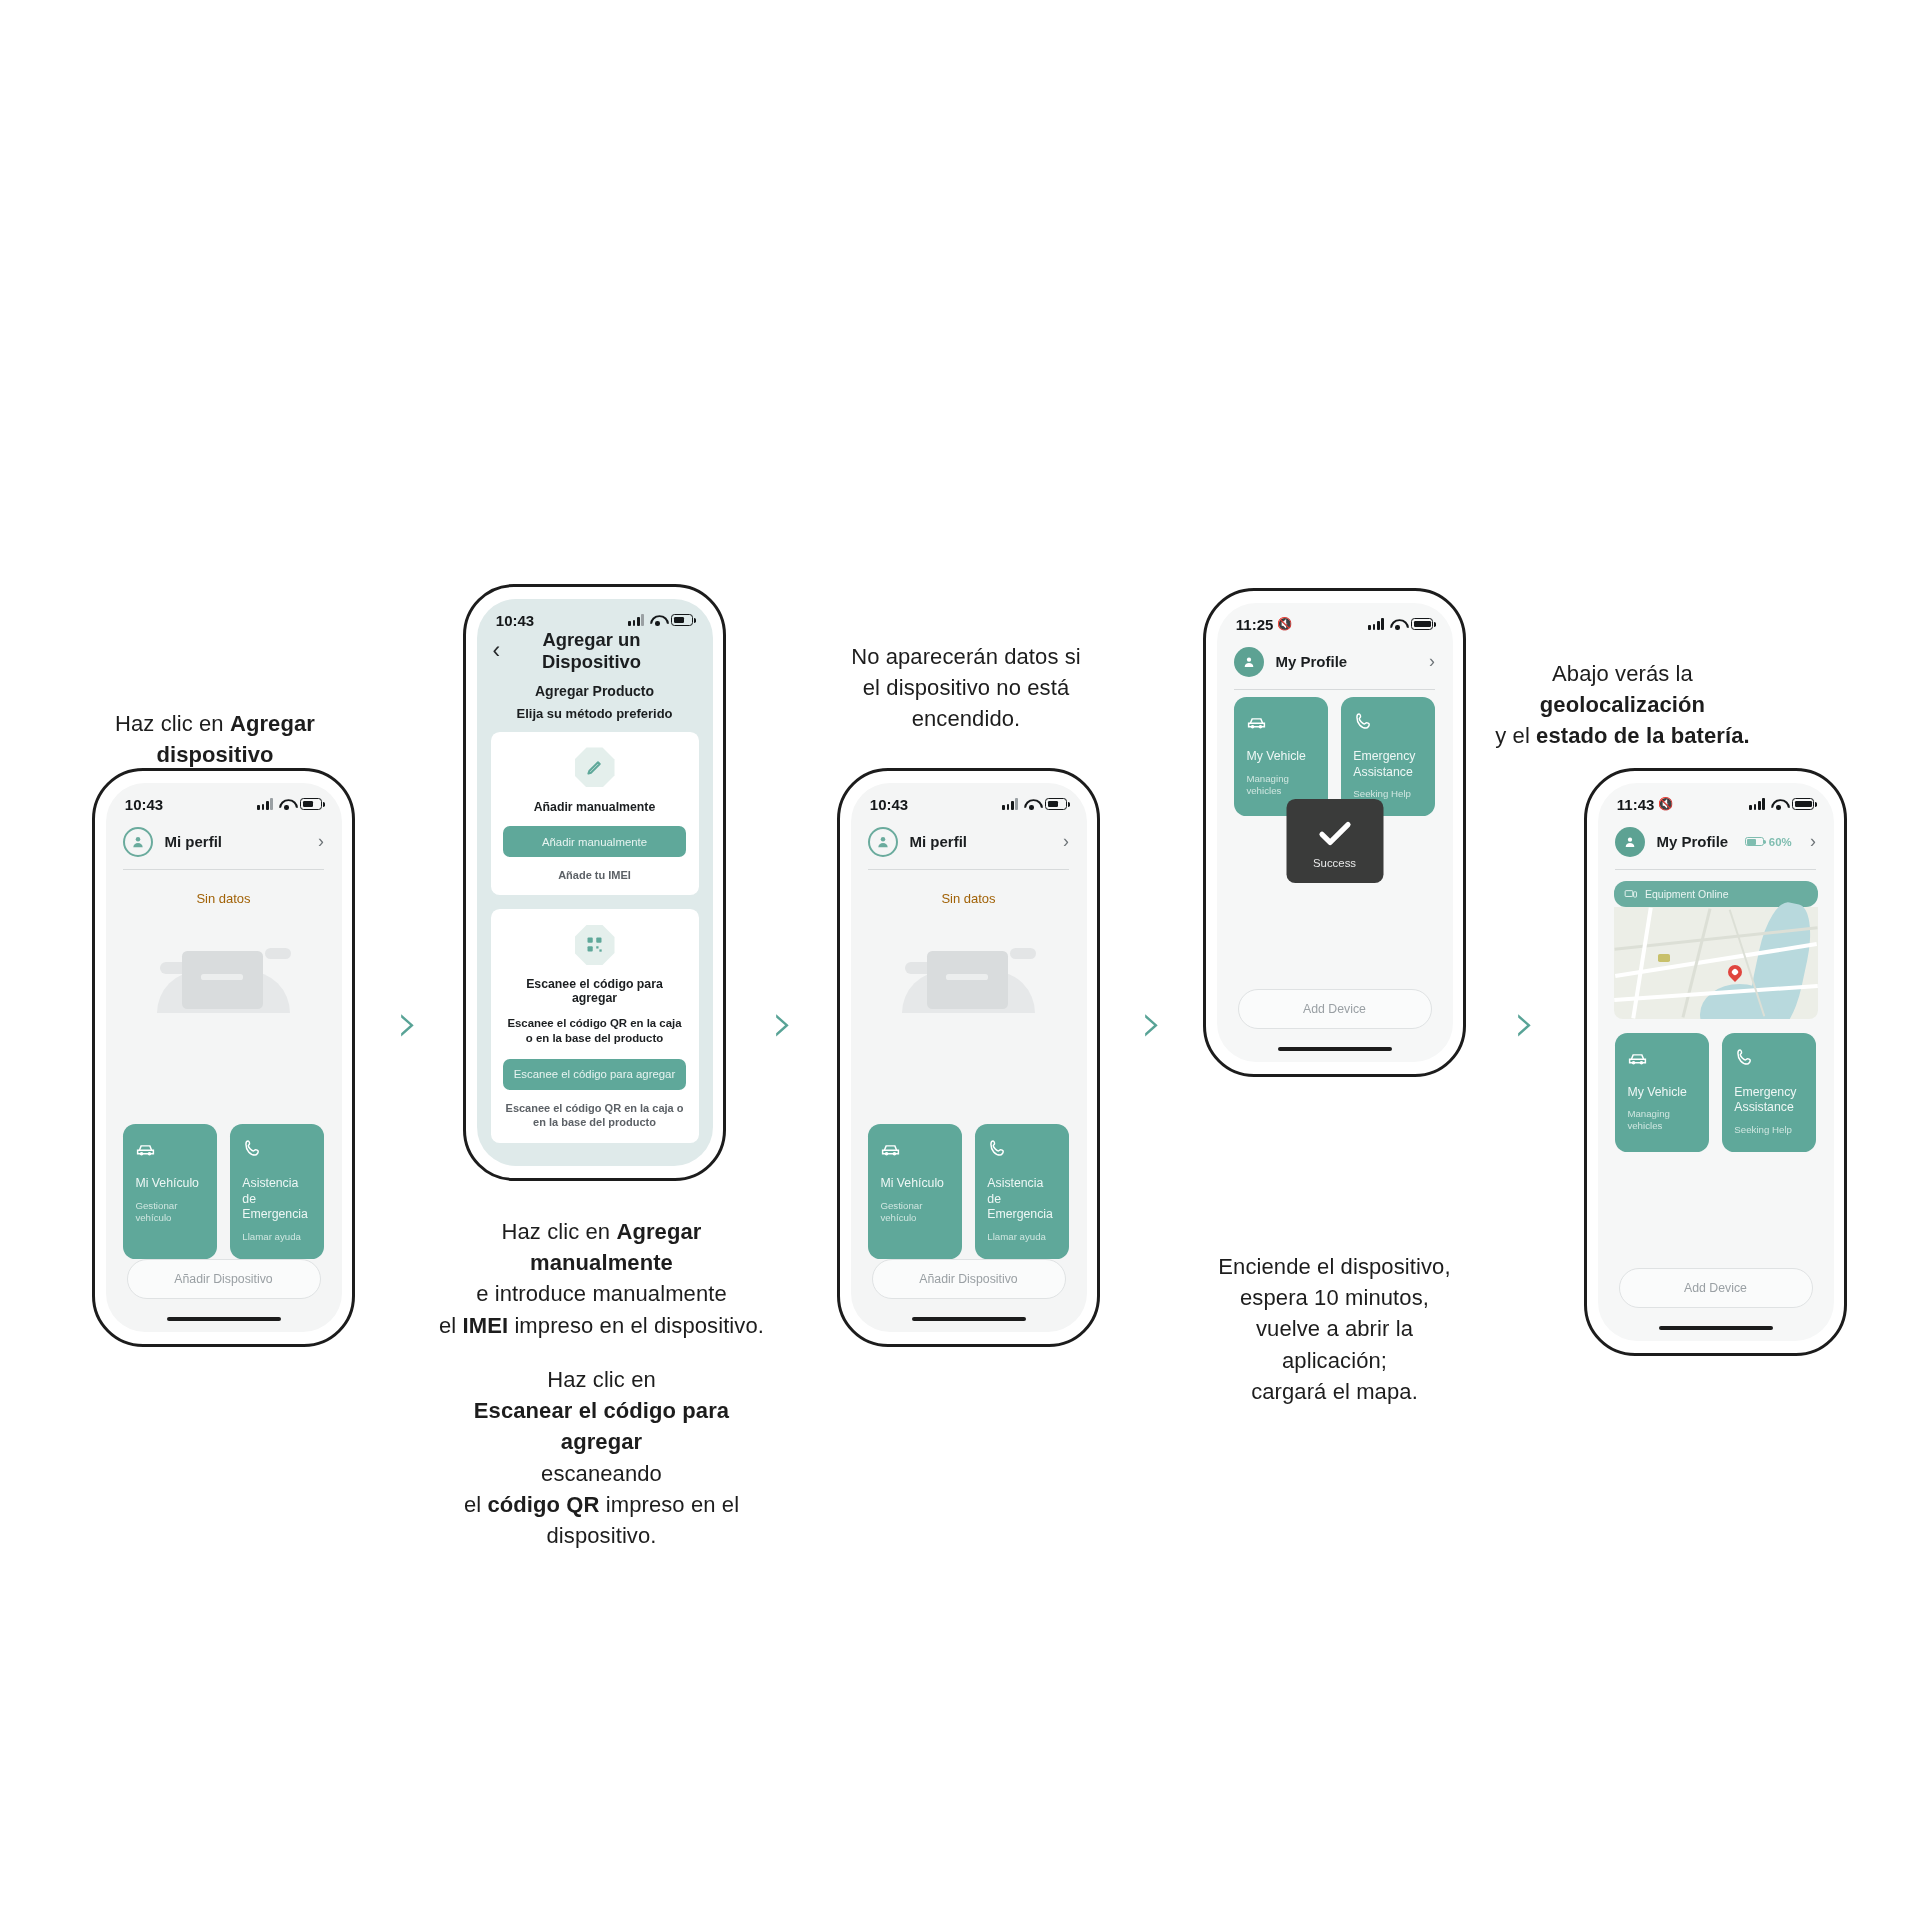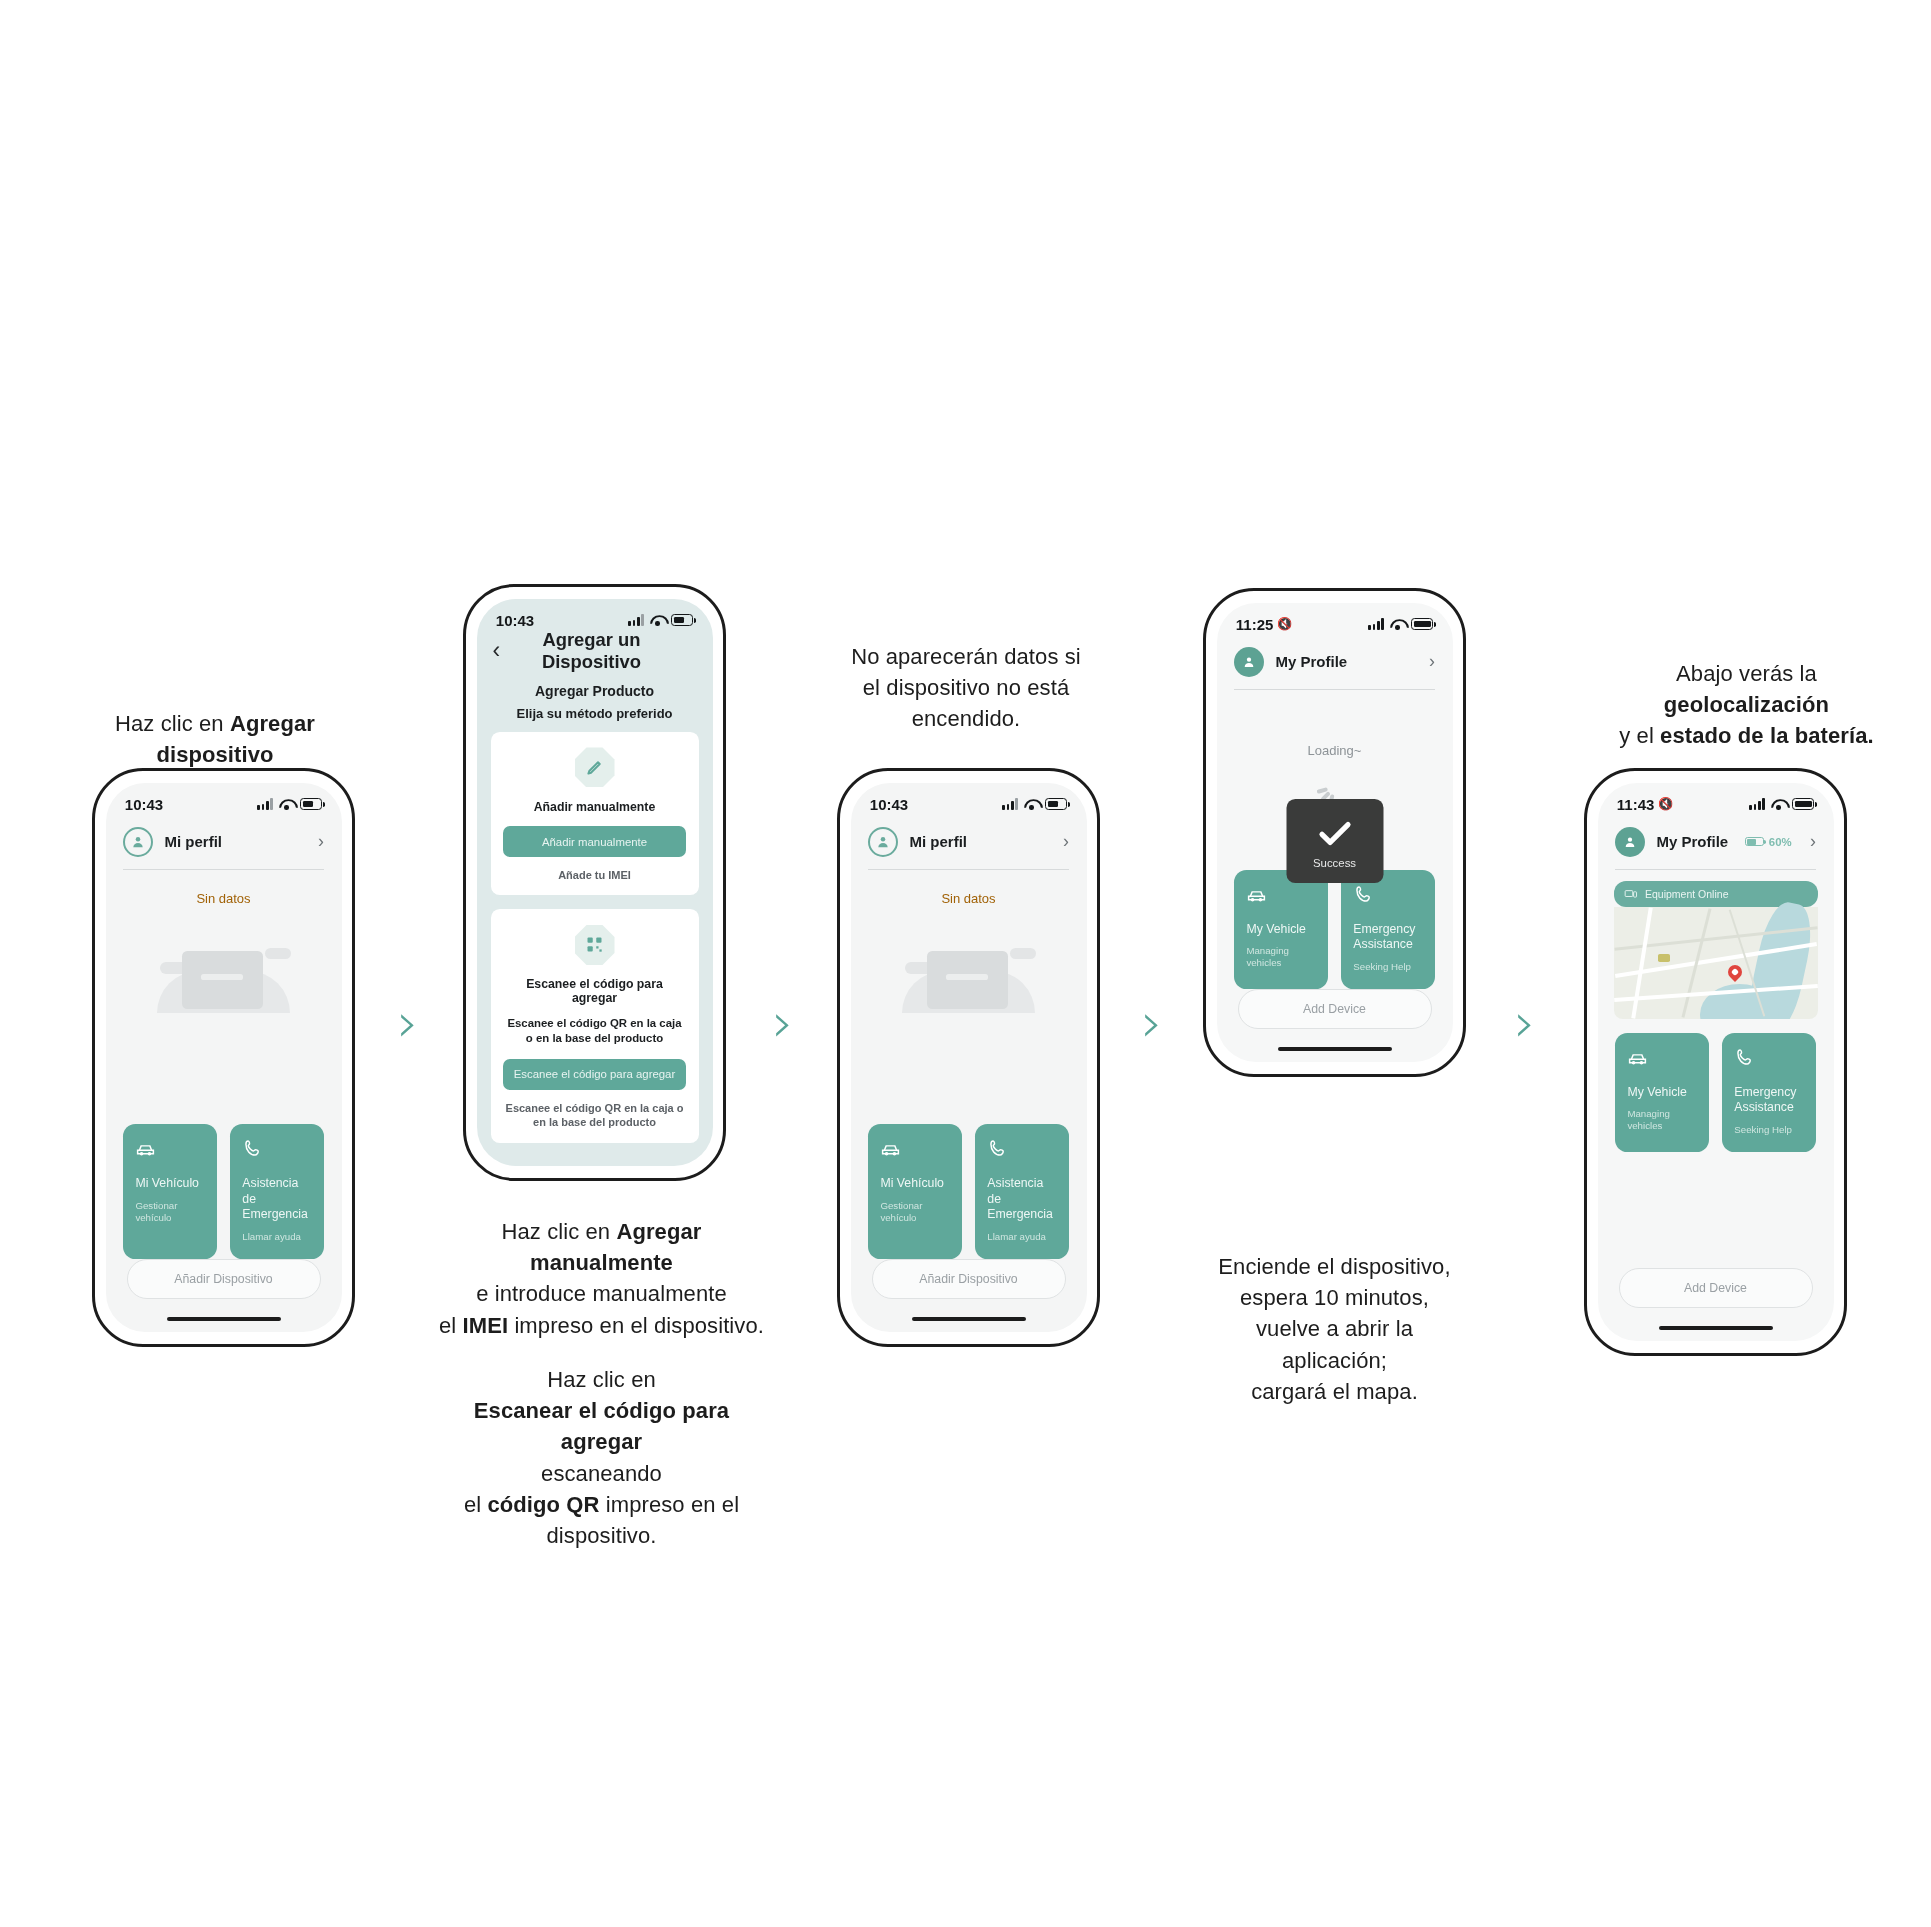--- a/index.html
+++ b/index.html
@@ -496,28 +496,20 @@
           <svg viewBox="0 0 24 24">
               <circle cx="12" cy="8.5" r="3.2"></circle>
               <path d="M5.5 19.5c0-3.6 2.9-5.9 6.5-5.9s6.5 2.3 6.5 5.9z"></path>
             </svg>
         </span>
         <span class="profile-name">My Profile</span>
         <span class="chev">›</span>
       </div>
       <div class="divider"></div>
 
-      <div class="loading-wrap">
-        <div class="loading-text">Loading~</div>
-        <div class="spinner">
-          <i style="transform:rotate(195deg)"></i>
-          <i style="transform:rotate(225deg)"></i>
-          <i style="transform:rotate(255deg)"></i>
-        </div>
-      </div>
 
       <div class="toast">
         <svg viewBox="0 0 24 24">
           <path d="M4 12.5l5 5L20 6.5" fill="none" stroke="#ffffff" stroke-width="3.2" stroke-linecap="round" stroke-linejoin="round"></path>
         </svg>
         <div class="lbl">Success</div>
       </div>
 
       <div class="cards">
         <div class="tcard">
@@ -545,21 +537,21 @@
 
   <div class="caption" style="left:1203px; top:1251px; width:263px;">
     <span class="blk">Enciende el dispositivo,</span>
     <span class="blk">espera 10 minutos,</span>
     <span class="blk">vuelve a abrir la aplicación;</span>
     <span class="blk">cargará el mapa.</span>
   </div>
 
   <div class="arrow" style="left:1514px; top:996px;">›</div>
 
-  <div class="caption" style="left:1606px; top:658px; width:281px;">
+  <div class="caption" style="left:1482px; top:658px; width:281px;">
     <span class="blk">Abajo verás la <b>geolocalización</b></span>
     <span class="blk">y el <b>estado de la batería.</b></span>
   </div>
 
   <div class="phone" style="left:1584px; top:768px; width:263px; height:588px;">
     <div class="screen" style="background:#f6f7f7;">
       <div class="statusbar">
         <span class="sb-time">
           <span>11:43</span>
           <span class="mute">🔇</span>

